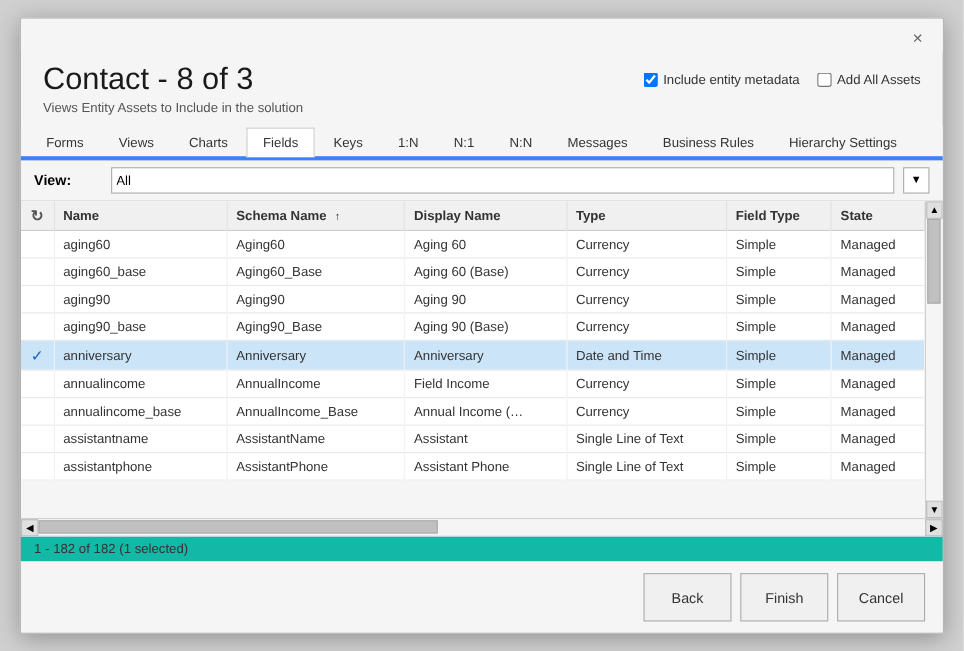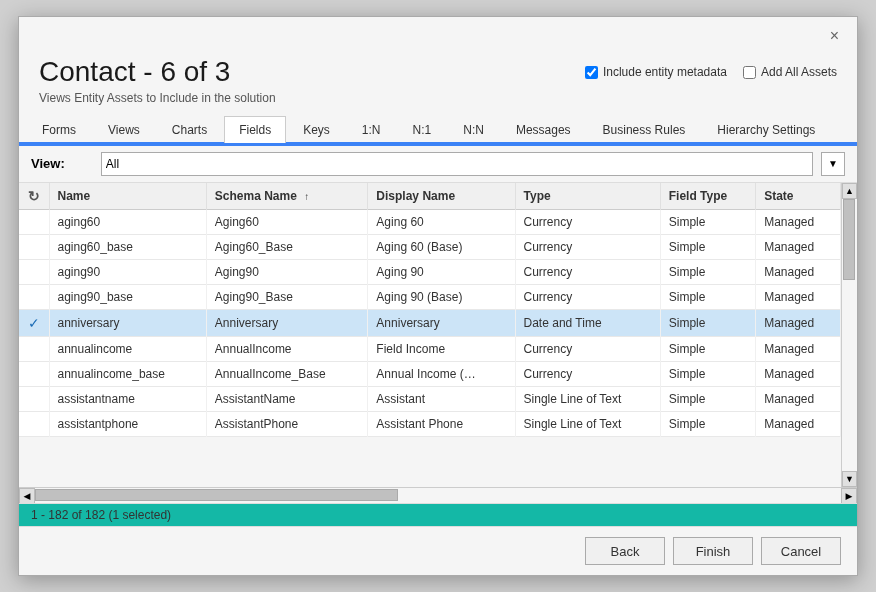--- a/index.html
+++ b/index.html
@@ -204,21 +204,21 @@
     .footer {
       display: flex;
       justify-content: flex-end;
       gap: 8px;
       padding: 10px 16px;
       background: #f5f5f5;
       border-top: 1px solid #ddd;
     }
     .footer-btn {
       min-width: 80px;
-      height: 28px;
+      height: 44px;
       border: 1px solid #aaa;
       background: #f0f0f0;
       cursor: pointer;
       font-size: 13px;
       color: #333;
       padding: 0 12px;
     }
     .scroll-v {
       position: absolute;
       right: 0;
@@ -268,21 +268,21 @@
 <body>
 
 <div class="dialog">
 
   <div class="title-bar">
     <button class="close-btn">×</button>
   </div>
 
   <div class="header-section">
     <div class="header-left">
-      <h1>Contact - 6 of 3</h1>
+      <h1>Contact - 8 of 3</h1>
       <p>Views Entity Assets to Include in the solution</p>
     </div>
     <div class="header-right">
       <label class="checkbox-label">
         <input type="checkbox" checked="" style="">
         <span>Include entity metadata</span>
       </label>
       <label class="checkbox-label">
         <input type="checkbox" style="">
         <span>Add All Assets</span>

